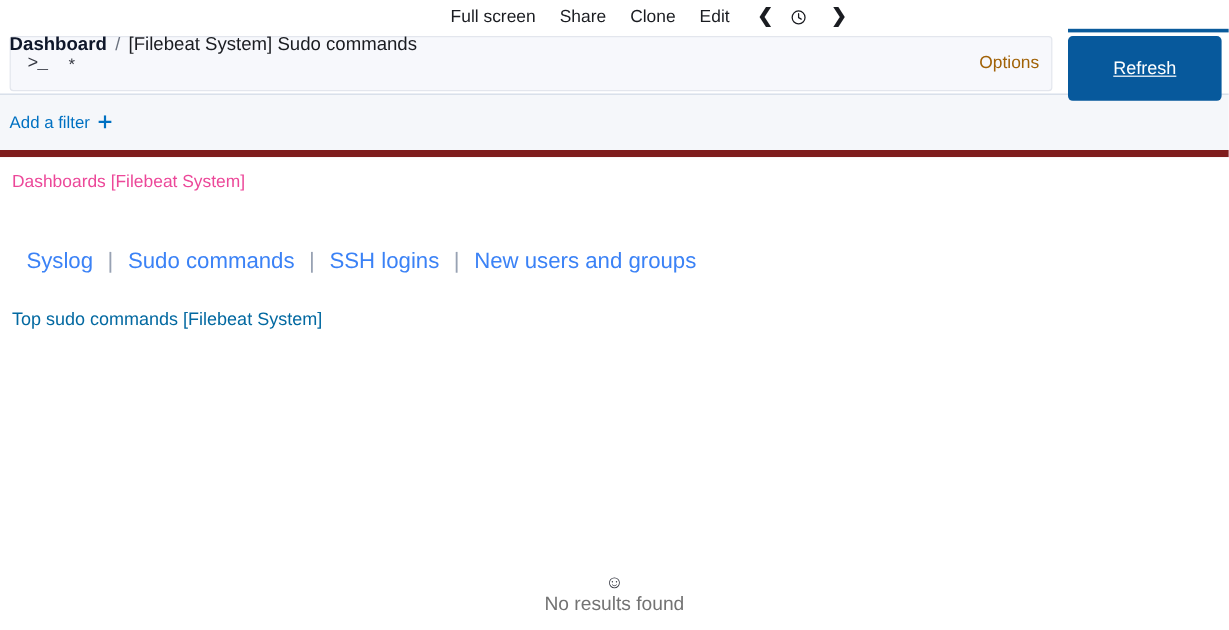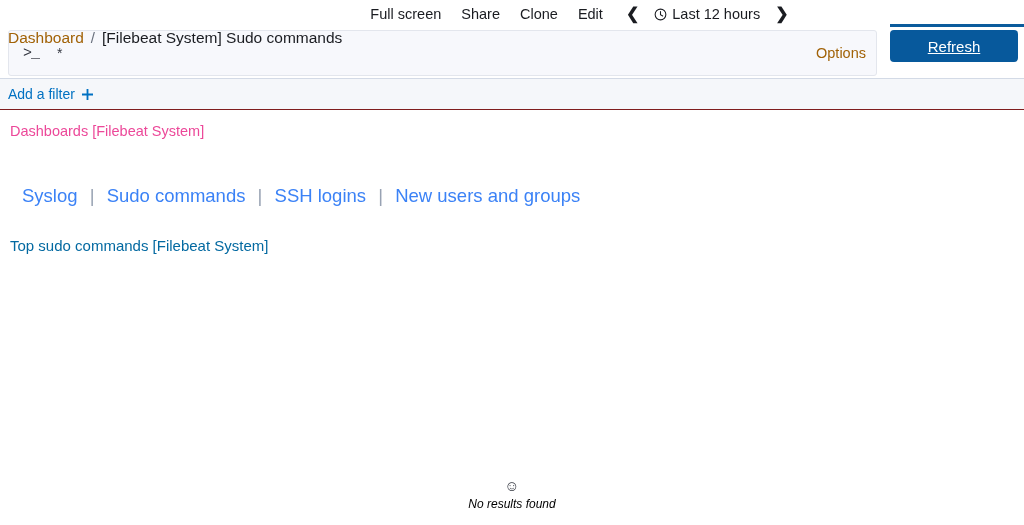--- a/index.html
+++ b/index.html
@@ -25,24 +25,25 @@
     padding: 0 0 0 8px;
     position: relative;
     background: #ffffff;
   }
   .topbar-left {
     display: flex;
     align-items: baseline;
     white-space: nowrap;
   }
   .breadcrumb-link {
-    color: #a16207;
+    color: #0f172a;
     font-size: 15.5px;
     cursor: pointer;
     text-decoration: none;
+    font-weight: bold;
   }
   .breadcrumb-sep {
     color: #69707d;
     font-size: 15px;
     margin: 0 7px;
   }
   .breadcrumb-current {
     color: #1a1c21;
     font-size: 15.5px;
     margin-top: 48px;
@@ -146,39 +147,39 @@
   }
   .options-link {
     color: #a16207;
     font-size: 14.5px;
     cursor: pointer;
     padding-left: 10px;
     white-space: nowrap;
   }
   .refresh-button {
     width: 128px;
-    height: 32px;
+    height: 54px;
     margin-left: 13px;
     background: #07599c;
     border: none;
     border-radius: 4px;
     color: #ffffff;
     font-size: 15px;
     font-family: "Liberation Sans", sans-serif;
     cursor: pointer;
     text-decoration: underline;
     padding: 0;
   }
 
   
   .filterbar {
     background: #f5f7fa;
     border-top: 1px solid #d3dae6;
-    border-bottom: 1px solid #7f1d1d;
-    height: 32px;
+    border-bottom: 6px solid #7f1d1d;
+    height: 53px;
     display: flex;
     align-items: center;
     padding: 0 8px;
     box-sizing: border-box;
   }
   .add-filter {
     color: #0071c2;
     font-size: 14px;
     cursor: pointer;
     display: inline-flex;
@@ -233,24 +234,23 @@
     top: 478px;
     text-align: center;
     color: #343741;
   }
   .noresults-icon {
     font-size: 15px;
     line-height: 16px;
     color: #343741;
   }
   .noresults-text {
-    font-size: 12px;
+    font-size: 16px;
     line-height: 20px;
-    color: #000000;
-    font-style: italic;
+    color: #737373;
   }
 </style>
 </head>
 <body>
 
 <div class="topbar">
   <div class="topbar-left">
     <span class="breadcrumb-link">Dashboard</span>
     <span class="breadcrumb-sep">/</span>
     <span class="breadcrumb-current">[Filebeat System] Sudo commands</span>
@@ -273,21 +273,20 @@
 
   <div class="timepicker">
     <div class="chev">❮</div>
     <div class="time-label">
       <span class="ic">
         <svg width="13" height="13" viewBox="0 0 16 16" aria-hidden="true">
           <circle cx="8" cy="8" r="6.6" fill="none" stroke="#1a1c21" stroke-width="1.3"></circle>
           <path d="M8 4.2 V8.2 L10.7 9.8" fill="none" stroke="#1a1c21" stroke-width="1.3" stroke-linecap="round"></path>
         </svg>
       </span>
-      <span>Last 12 hours</span>
     </div>
     <div class="chev">❯</div>
   </div>
 
   <div class="time-underline"></div>
 </div>
 
 <div class="querybar-row">
   <div class="query-input-wrap">
     <span class="prompt-icon">&gt;_</span>

